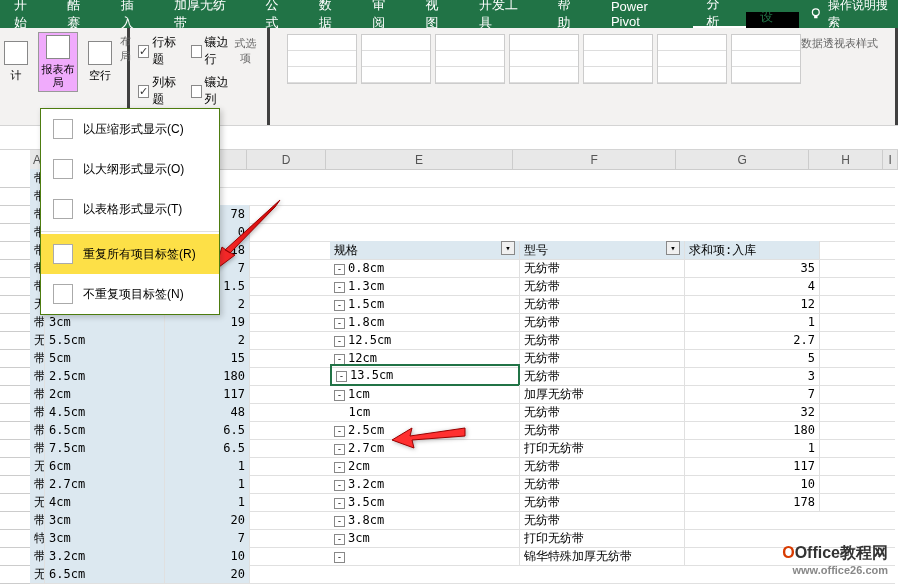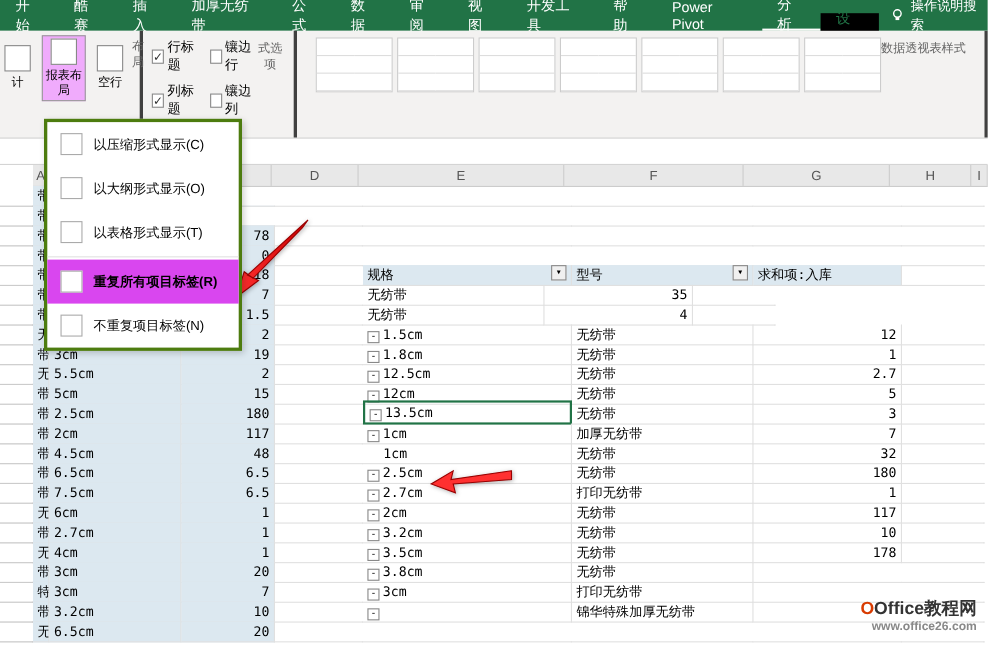--- a/index.html
+++ b/index.html
@@ -27,23 +27,23 @@
     .checkbox { display: flex; align-items: center; gap: 3px; }
     .cb { width: 13px; height: 13px; border: 1px solid #888; background: #fff; display: flex; align-items: center; justify-content: center; }
     .cb.checked::after { content: "✓"; font-size: 11px; color: #333; }
     
     .styles-group { flex: 1; padding: 6px; }
     .style-gallery { display: flex; gap: 4px; }
     .style-item { width: 70px; height: 50px; border: 1px solid #ccc; background: #fff; display: flex; flex-direction: column; }
     .style-row { flex: 1; display: flex; }
     .style-cell { flex: 1; border-bottom: 1px solid #ddd; }
     
-    .dropdown-menu { position: absolute; top: 108px; left: 40px; width: 180px; background: #fff; border: 3px solid #4d7c0f; box-shadow: 2px 2px 6px rgba(0,0,0,0.2); z-index: 100; }
+    .dropdown-menu { position: absolute; top: 108px; left: 40px; width: 180px; background: #fff; border: 1px solid #4d7c0f; box-shadow: 2px 2px 6px rgba(0,0,0,0.2); z-index: 100; }
     .menu-item { padding: 10px 12px; display: flex; align-items: center; gap: 10px; cursor: pointer; font-size: 12px; }
-    .menu-item:hover, .menu-item.hover { background: #d946ef; font-weight: bold; }
+    .menu-item:hover, .menu-item.hover { background: #fde047; }
     .menu-icon { width: 20px; height: 20px; border: 1px solid #aaa; background: #fff; }
     .menu-sep { height: 1px; background: #e0e0e0; margin: 2px 0; }
     
     .formula-bar { height: 24px; border-bottom: 1px solid #d4d4d4; display: flex; align-items: center; padding-left: 120px; font-size: 12px; }
     
     .grid-area { position: relative; }
     .col-headers { display: flex; height: 20px; background: #e8e8e8; border-bottom: 1px solid #ccc; margin-left: 30px; }
     .col-header { border-right: 1px solid #ccc; text-align: center; line-height: 20px; font-size: 12px; color: #555; }
     .col-A { width: 15px; }
     .col-B { width: 120px; }
@@ -341,30 +341,32 @@
         <div class="cell col-F pivot-header">型号<span class="filter-btn">▾</span></div>
         <div class="cell col-G pivot-header">求和项:入库</div>
     <div class="cell col-H"></div>
   </div>
       <div class="grid-row">
     <div class="row-num"></div>
     <div class="cell col-A banded">带</div>
     <div class="cell col-B banded"></div>
     <div class="cell col-C banded num">7</div>
     <div class="cell col-D"></div>
+    <div class="cell col-E "><span class="expand-btn">-</span>0.8cm</div>
         <div class="cell col-F">无纺带</div>
         <div class="cell col-G num">35</div>
     <div class="cell col-H"></div>
   </div>
       <div class="grid-row">
     <div class="row-num"></div>
     <div class="cell col-A banded">带</div>
     <div class="cell col-B banded"></div>
     <div class="cell col-C banded num">1.5</div>
     <div class="cell col-D"></div>
+    <div class="cell col-E "><span class="expand-btn">-</span>1.3cm</div>
         <div class="cell col-F">无纺带</div>
         <div class="cell col-G num">4</div>
     <div class="cell col-H"></div>
   </div>
       <div class="grid-row">
     <div class="row-num"></div>
     <div class="cell col-A banded">无纺带</div>
     <div class="cell col-B banded"></div>
     <div class="cell col-C banded num">2</div>
     <div class="cell col-D"></div>

